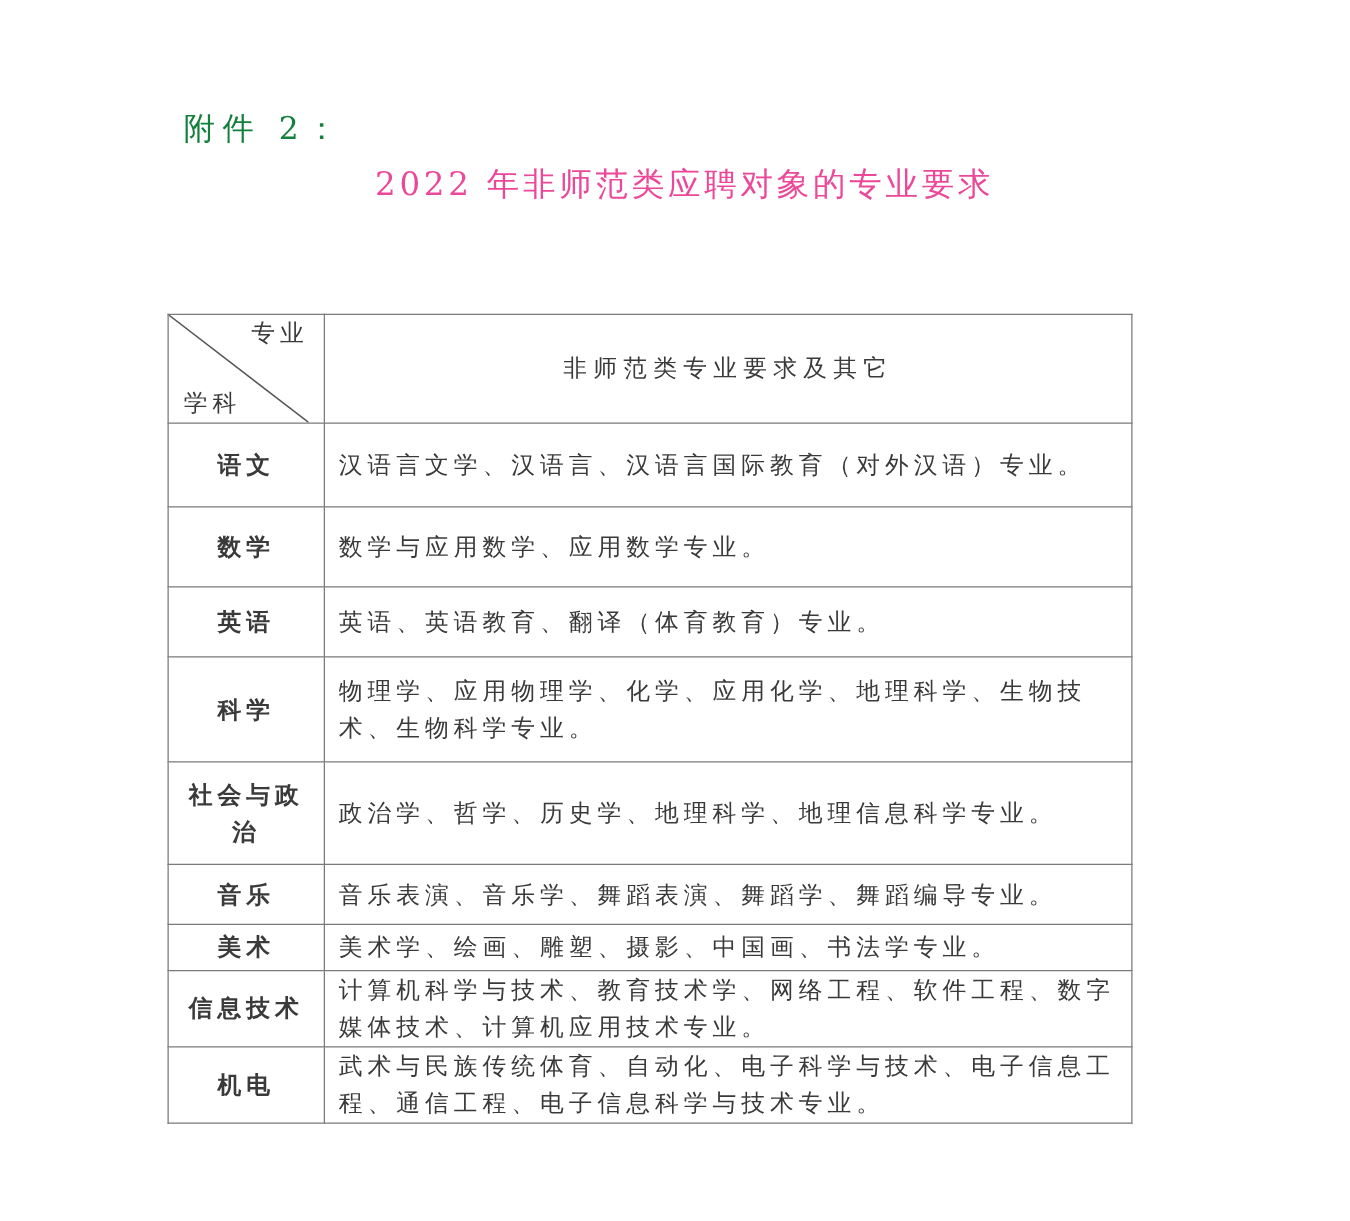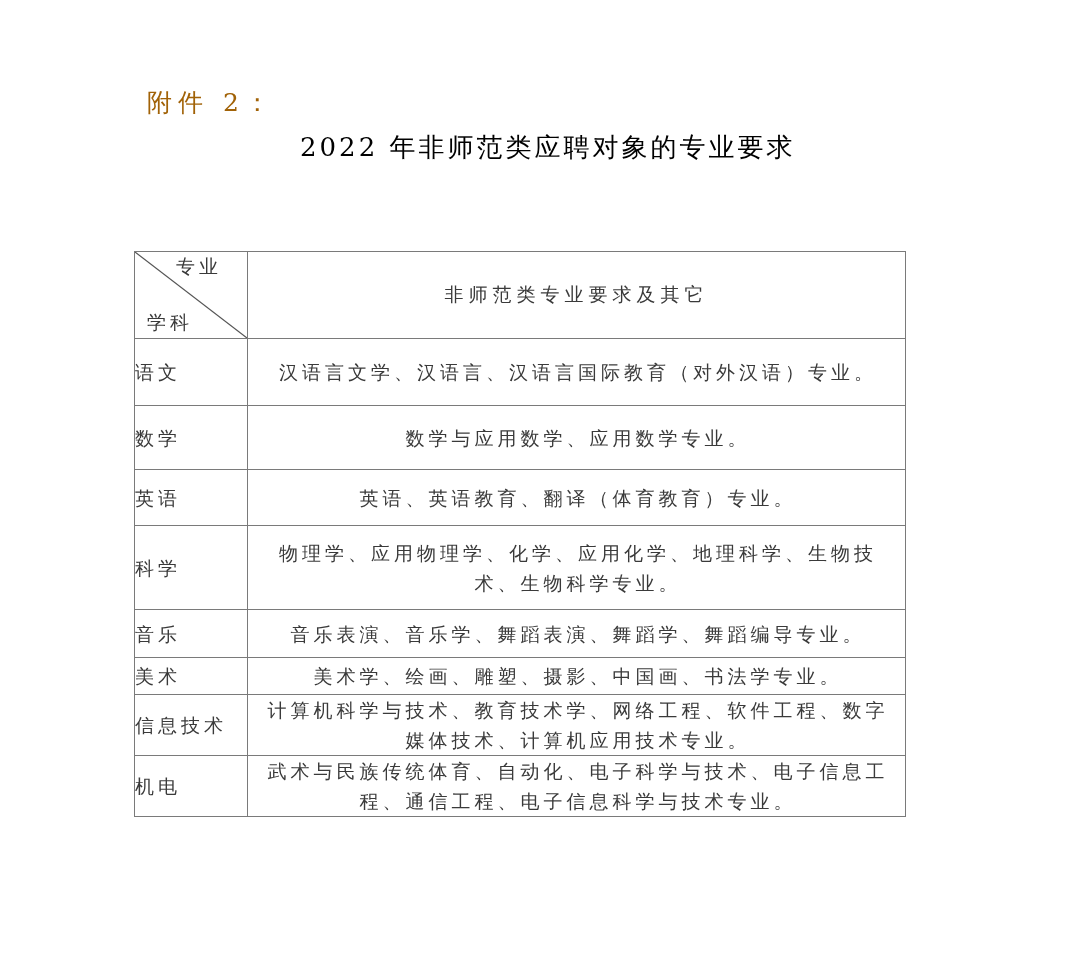--- a/index.html
+++ b/index.html
@@ -3,42 +3,42 @@
   <meta charset="utf-8">
   <style>
     html, body { margin: 0; padding: 0; background: #ffffff; }
     body {
       width: 1080px; height: 977px; position: relative; overflow: hidden;
       font-family: "DejaVu Serif", "Liberation Serif", serif;
       color: #2a2a2a;
     }
     .attach-label {
       position: absolute; left: 147px; top: 86px;
-      font-size: 25px; letter-spacing: 6px; color: #a16207;
+      font-size: 25px; letter-spacing: 6px; color: #15803d;
     }
     .doc-title {
       position: absolute; left: 300px; top: 130px;
-      font-size: 26px; letter-spacing: 3px; color: #000000;
+      font-size: 26px; letter-spacing: 3px; color: #ec4899;
     }
     table.req {
       position: absolute; left: 134px; top: 251px;
       width: 772px;
       border-collapse: collapse;
       font-size: 19px; color: #3a3a3a;
     }
     table.req td {
       border: 1.5px solid #7a7a7a;
       padding: 0;
       vertical-align: middle;
     }
-    .subj { width: 112px; text-align: left; letter-spacing: 4px; line-height: 30px; }
-    .desc { padding-left: 11px !important; padding-right: 8px !important; letter-spacing: 4px; line-height: 30px; text-align: center; }
+    .subj { width: 112px; text-align: center; letter-spacing: 4px; line-height: 30px; font-weight: bold; }
+    .desc { padding-left: 11px !important; padding-right: 8px !important; letter-spacing: 4px; line-height: 30px; text-align: left; }
     .head-corner { position: relative; height: 86px; width: 112px; }
     .head-corner svg { position: absolute; left: 0; top: 0; }
-    .corner-top { position: absolute; right: 25px; top: 2px; letter-spacing: 4px; }
+    .corner-top { position: absolute; right: 12px; top: 2px; letter-spacing: 4px; }
     .corner-bottom { position: absolute; left: 12px; bottom: 2px; letter-spacing: 4px; text-align: center; }
     .head-main { text-align: center; letter-spacing: 5px; font-family: Liberation Serif, serif; }
   </style>
 </head>
 <body>
 
 <div class="attach-label">附件 2：</div>
 <div class="doc-title">2022 年非师范类应聘对象的专业要求</div>
 
 <table class="req">
@@ -62,20 +62,24 @@
     <td class="desc">数学与应用数学、应用数学专业。</td>
   </tr>
   <tr style="height:56px">
     <td class="subj">英语</td>
     <td class="desc">英语、英语教育、翻译（体育教育）专业。</td>
   </tr>
   <tr style="height:84px">
     <td class="subj">科学</td>
     <td class="desc">物理学、应用物理学、化学、应用化学、地理科学、生物技术、生物科学专业。</td>
   </tr>
+  <tr style="height:82px">
+    <td class="subj" style="padding:0 6px">社会与政治</td>
+    <td class="desc">政治学、哲学、历史学、地理科学、地理信息科学专业。</td>
+  </tr>
   <tr style="height:48px">
     <td class="subj">音乐</td>
     <td class="desc">音乐表演、音乐学、舞蹈表演、舞蹈学、舞蹈编导专业。</td>
   </tr>
   <tr style="height:37px">
     <td class="subj">美术</td>
     <td class="desc">美术学、绘画、雕塑、摄影、中国画、书法学专业。</td>
   </tr>
   <tr style="height:59px">
     <td class="subj">信息技术</td>

